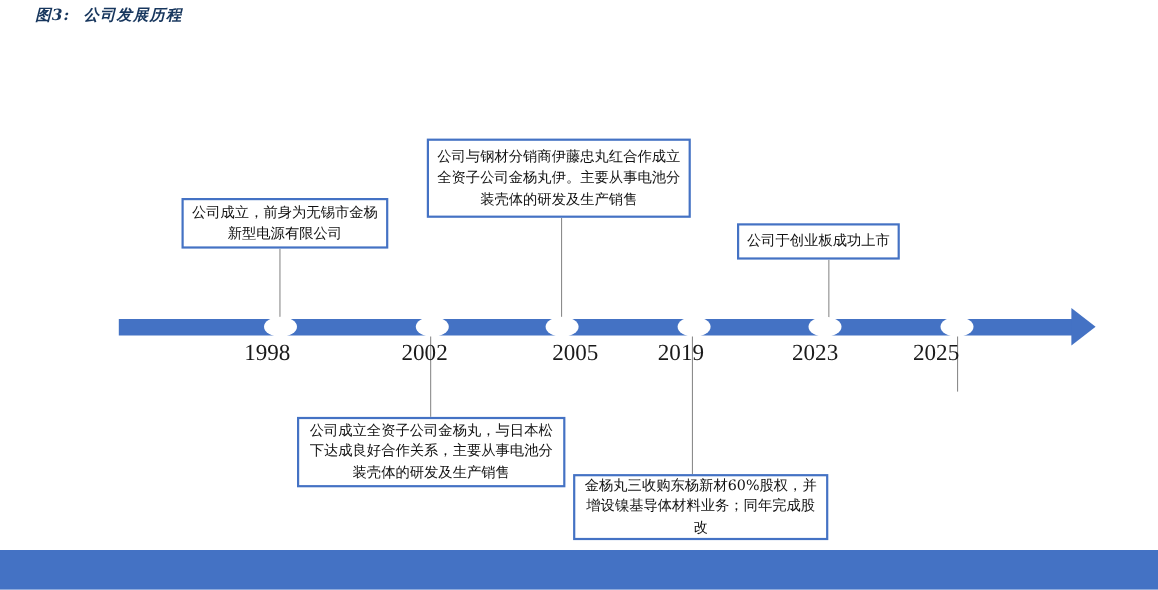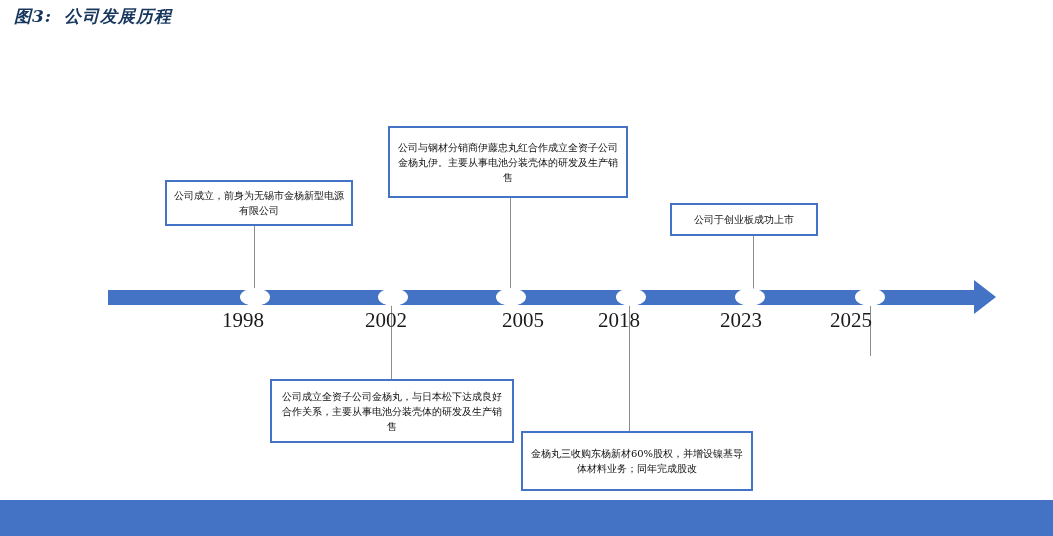--- a/index.html
+++ b/index.html
@@ -2,22 +2,22 @@
 <html><head>
 <meta charset="utf-8">
 <style>
   html,body{margin:0;padding:0;}
   body{
     width:1053px;height:536px;position:relative;overflow:hidden;
     background:#ffffff;
     font-family:"DejaVu Serif","Liberation Serif",serif;
   }
   .fig-title{
-    position:absolute;left:14px;top:5px;
-    font-size:17px;font-weight:bold;font-style:italic;
+    position:absolute;left:32px;top:5px;
+    font-size:14px;font-weight:bold;font-style:italic;
     color:#17365D;letter-spacing:1px;white-space:nowrap;
   }
   .fig-title .lbl{margin-right:12px;}
   .canvas{
     position:absolute;left:43px;top:33px;width:967px;height:467px;
     background:#ffffff;
   }
   
   .tl-bar{
     position:absolute;left:65px;top:257px;width:868px;height:15px;
@@ -39,21 +39,21 @@
     font-family:"Liberation Serif","DejaVu Serif",serif;
   }
   .connector{
     position:absolute;width:1px;background:#8c8c8c;
   }
   .event-box{
     position:absolute;background:#ffffff;
     border:2px solid #4472C4;box-sizing:border-box;
     display:flex;align-items:center;justify-content:center;
     text-align:center;
-    font-size:10px;line-height:1.5;color:#111111;
+    font-size:13px;line-height:1.5;color:#111111;
     padding:2px 6px;
   }
   .footer-band{
     position:absolute;left:0;top:500px;width:1053px;height:36px;
     background:#4472C4;
   }
 </style>
 </head>
 <body>
 
@@ -76,21 +76,21 @@
   <div class="node" style="left:197px"></div>
   <div class="node" style="left:335px"></div>
   <div class="node" style="left:453px"></div>
   <div class="node" style="left:573px"></div>
   <div class="node" style="left:692px"></div>
   <div class="node" style="left:812px"></div>
 
   <div class="year" style="left:168px">1998</div>
   <div class="year" style="left:311px">2002</div>
   <div class="year" style="left:448px">2005</div>
-  <div class="year" style="left:544px">2018</div>
+  <div class="year" style="left:544px">2019</div>
   <div class="year" style="left:666px">2023</div>
   <div class="year" style="left:776px">2025</div>
 
   <div class="event-box" style="left:122px;top:147px;width:188px;height:46px">
     <span>公司成立，前身为无锡市金杨新型电源有限公司</span>
   </div>
   <div class="event-box" style="left:345px;top:93px;width:240px;height:72px">
     <span>公司与钢材分销商伊藤忠丸红合作成立全资子公司金杨丸伊。主要从事电池分装壳体的研发及生产销售</span>
   </div>
   <div class="event-box" style="left:627px;top:170px;width:148px;height:33px">

